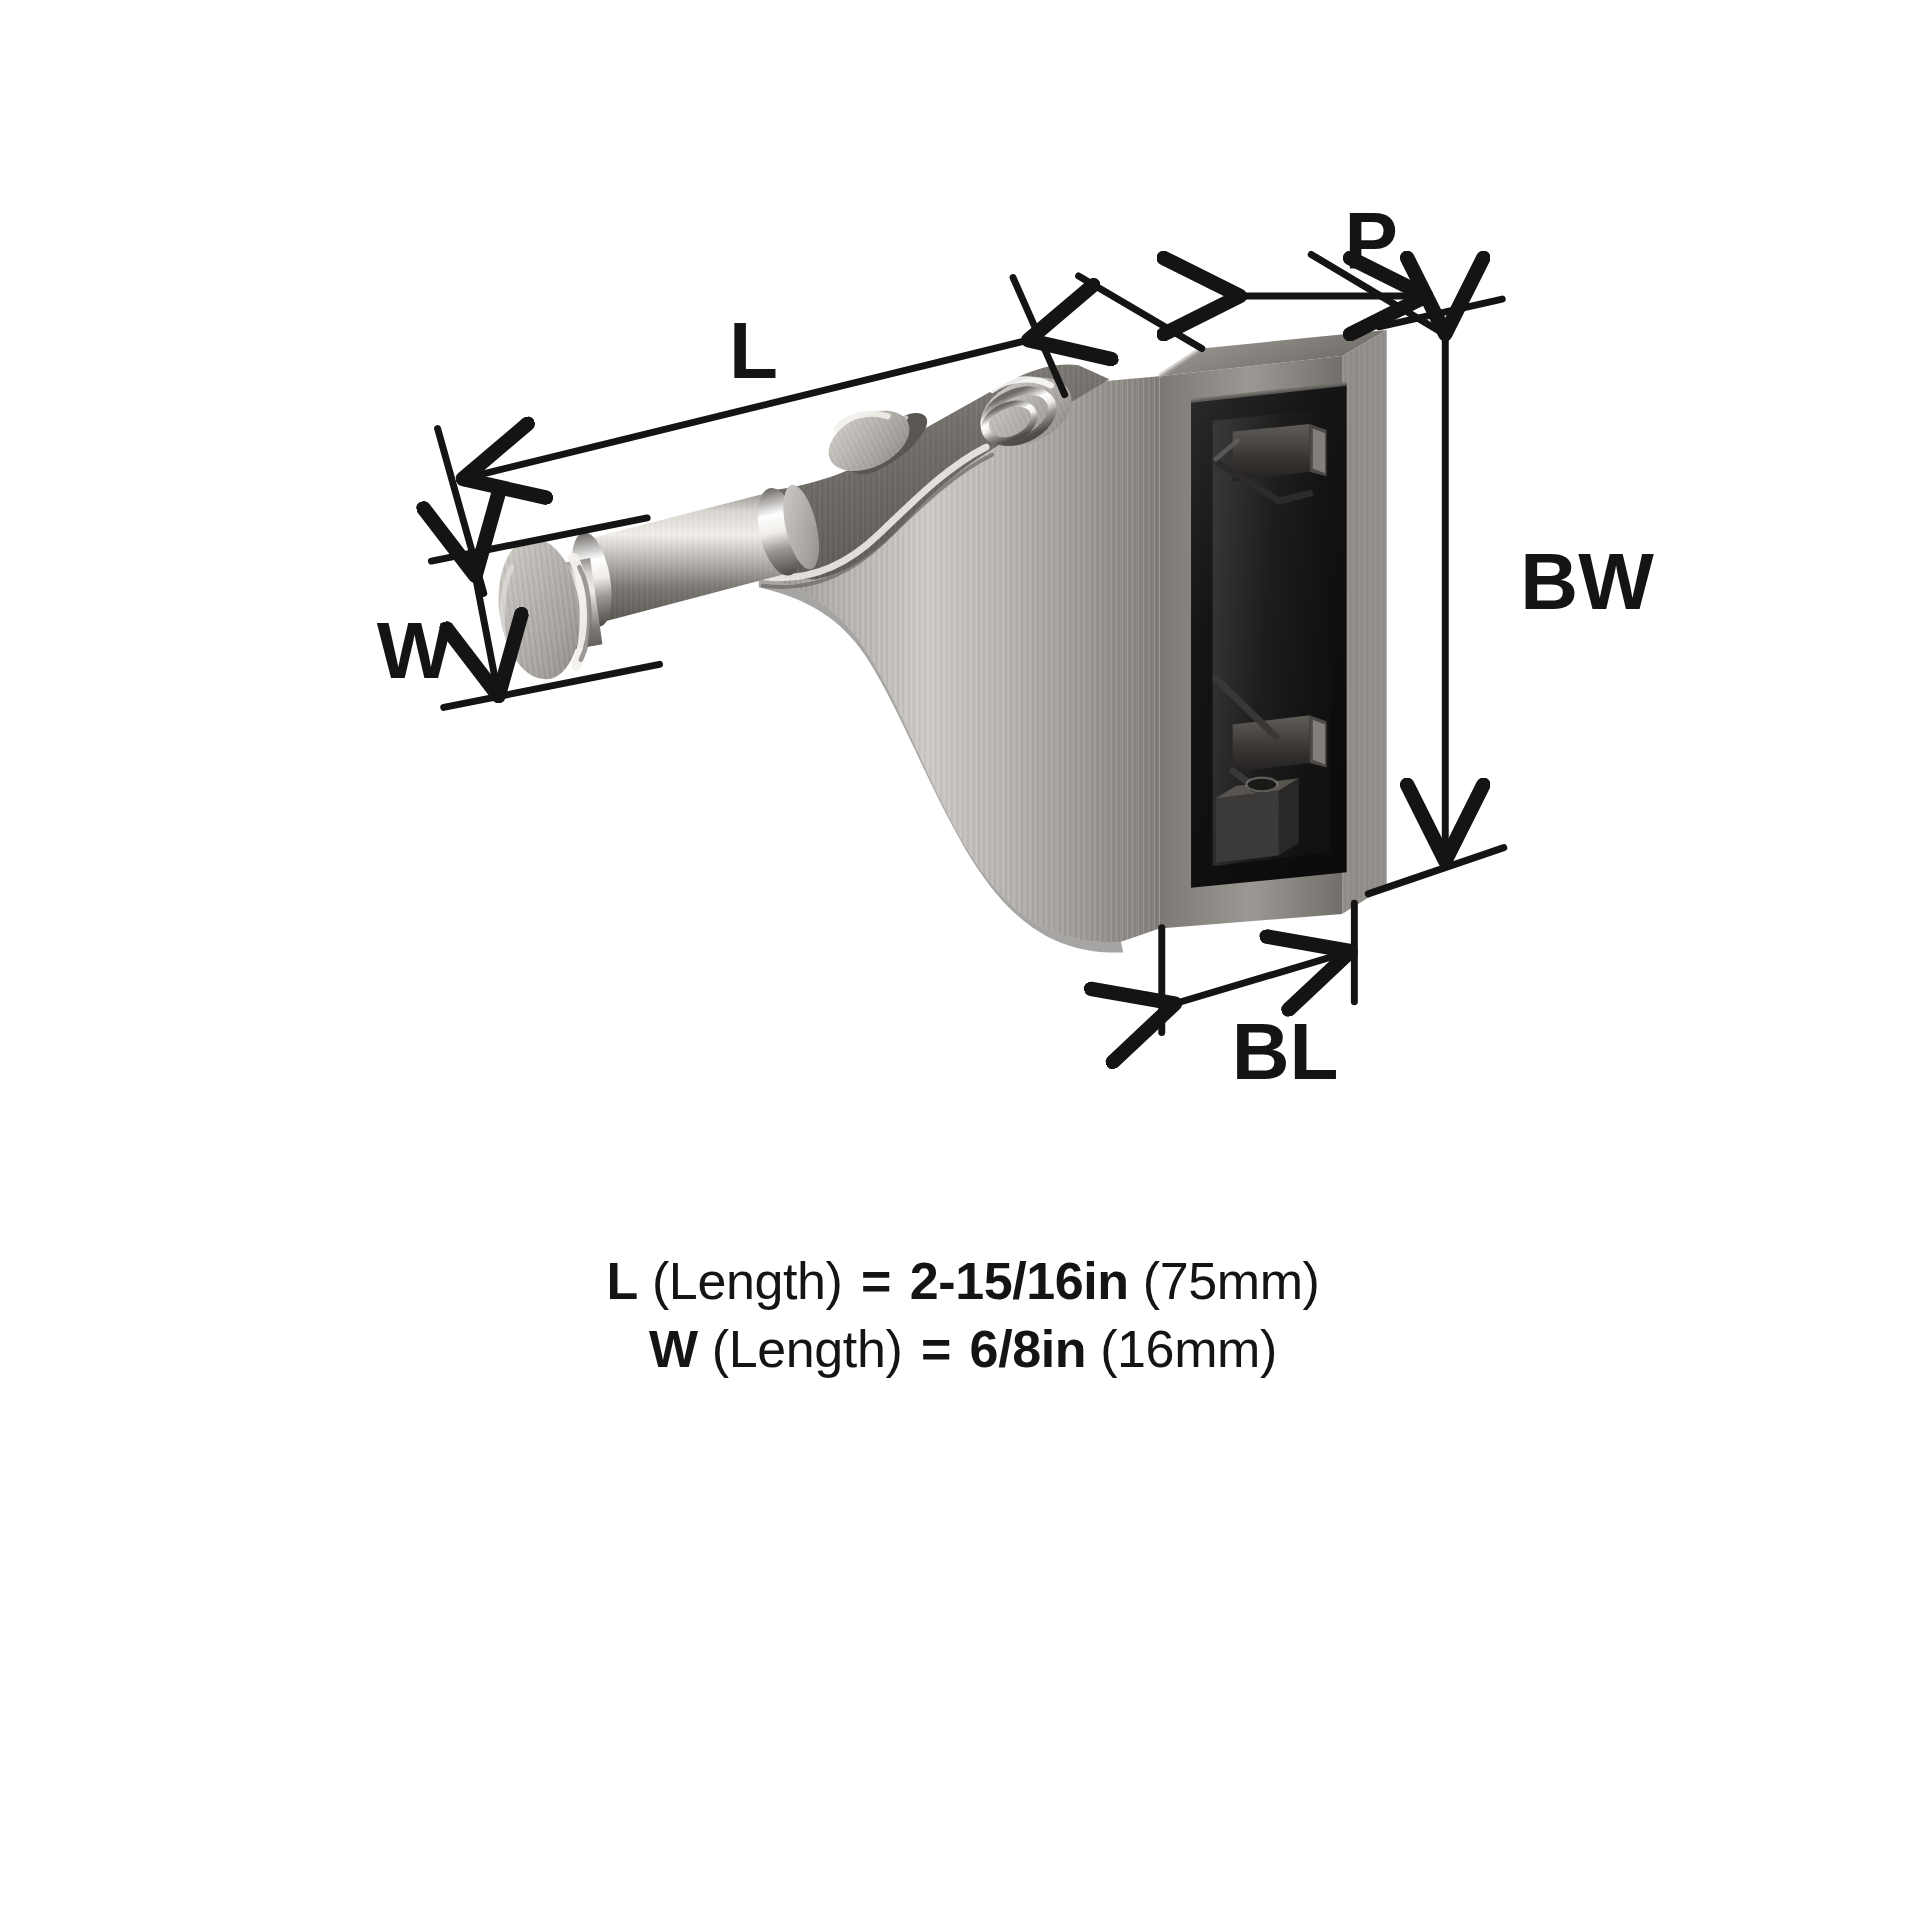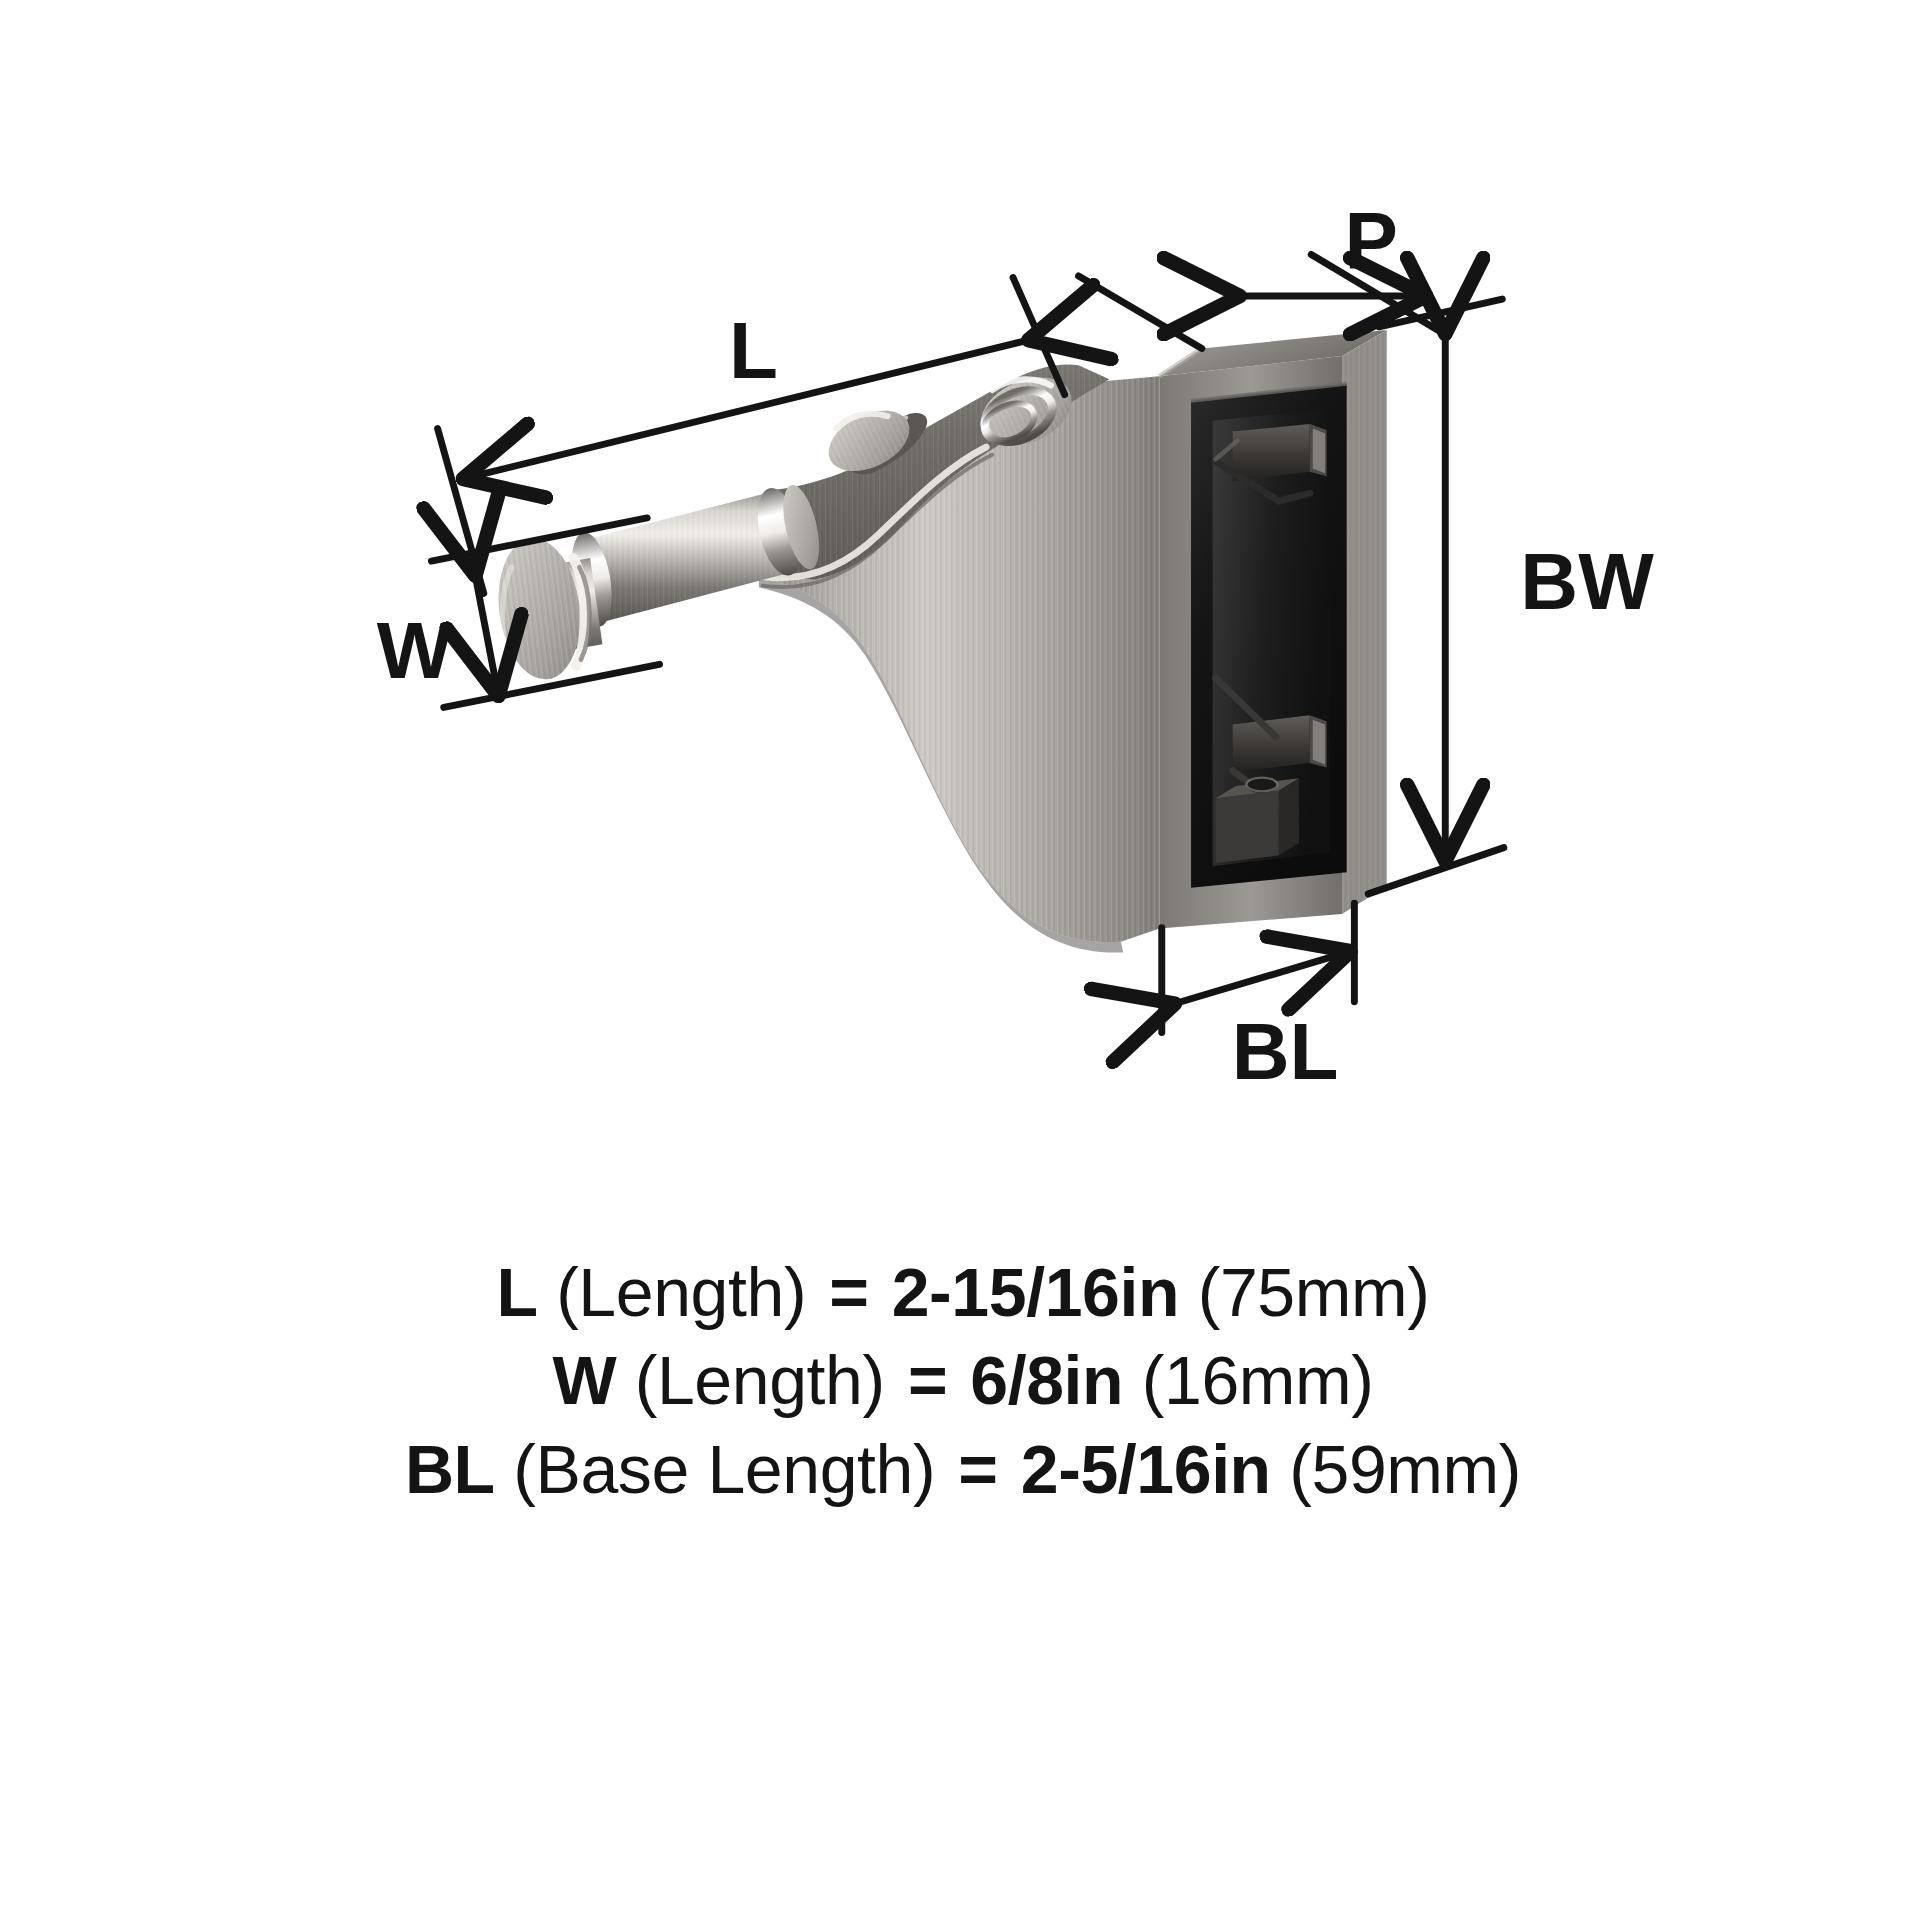--- a/index.html
+++ b/index.html
@@ -15,21 +15,21 @@
   
   #diagram{position:absolute;left:0;top:0;width:1926px;height:1156px;}
   #diagram svg{display:block;width:1926px;height:1156px;}
 
   
   #legend{
     position:absolute;left:0;top:1248px;width:1926px;
     display:flex;flex-direction:column;align-items:center;
   }
   .legend-row{
-    font-size:68px;
+    font-size:52px;
     line-height:1.30;
     letter-spacing:-0.4px;
     white-space:nowrap;
     color:#141414;
   }
   .sym{font-weight:700;}
   .lbl{font-weight:400;}
   .eq{font-weight:700;padding:0 4.6px;}
   .val{font-weight:700;}
   .mm{font-weight:400;}
@@ -317,24 +317,17 @@
     <div class="legend-row">
       <span class="sym">W</span>
       <span class="lbl">(Length)</span>
       <span class="eq">=</span>
       <span class="val">6/8in</span>
       <span class="mm">(16mm)</span>
     </div>
 
 
 
-    <div class="legend-row">
-      <span class="sym">BL</span>
-      <span class="lbl">(Base Length)</span>
-      <span class="eq">=</span>
-      <span class="val">2-5/16in</span>
-      <span class="mm">(59mm)</span>
-    </div>
 
   </div>
 
 </div>
 
 
 </body></html>

